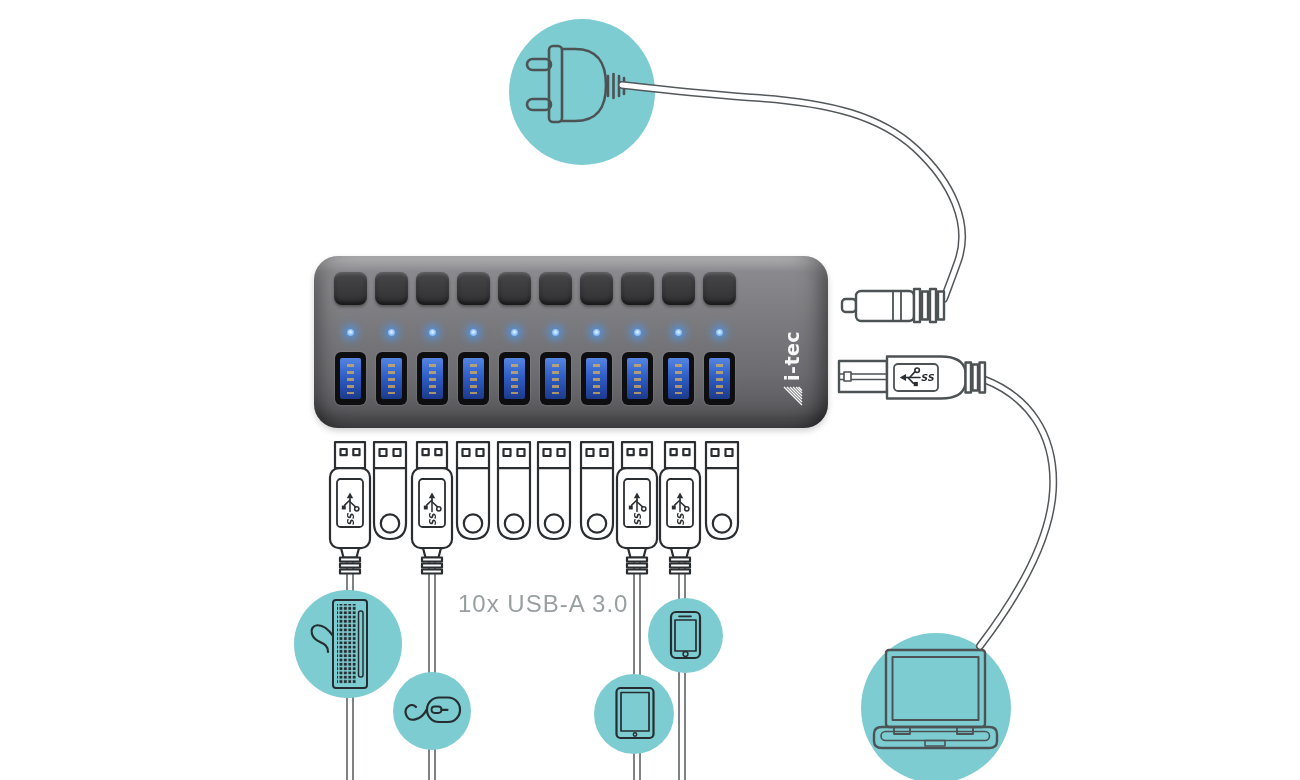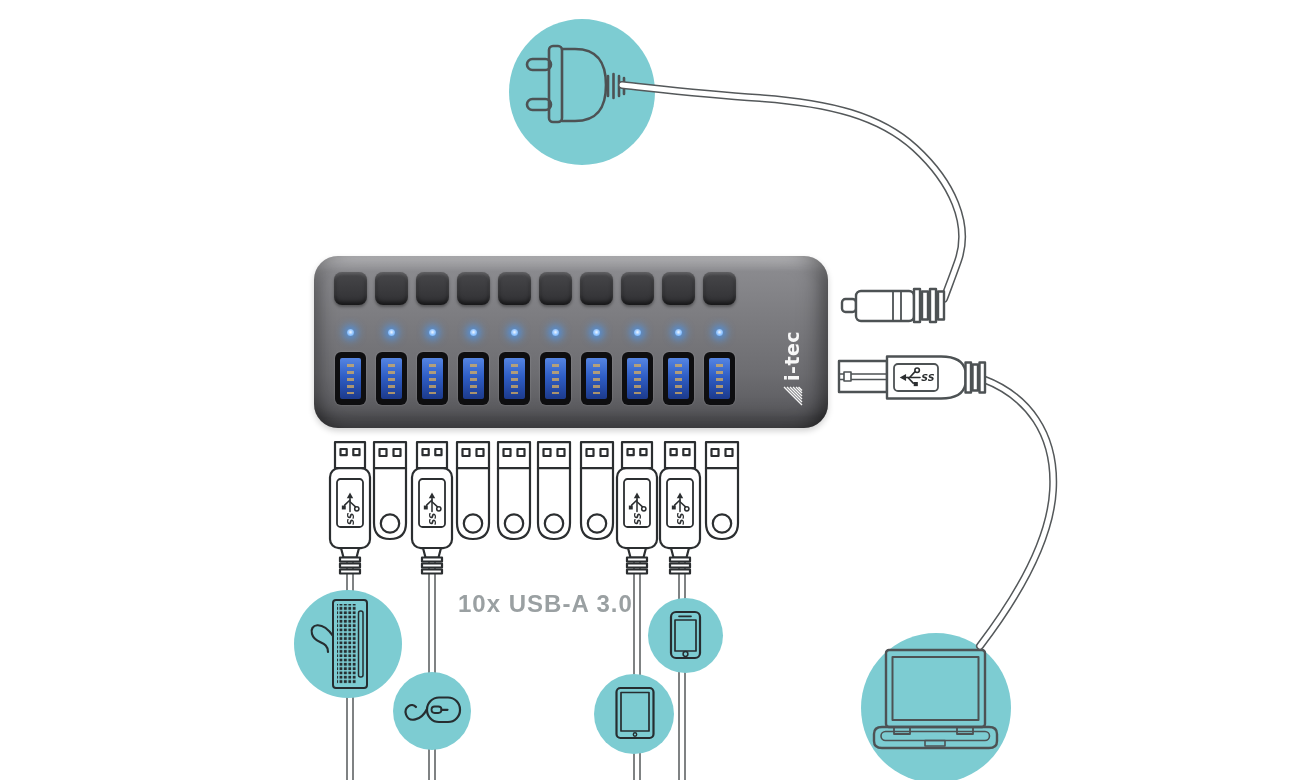--- a/index.html
+++ b/index.html
@@ -40,21 +40,21 @@
   .hport .pins{position:absolute;left:12px;top:12px;width:7px;height:30px;opacity:.75;
     background:repeating-linear-gradient(180deg,#d8ae5e 0 3px,transparent 3px 7px);}
   .logo{
     position:absolute;left:434px;top:86px;width:88px;height:44px;
     transform:rotate(-90deg);display:flex;align-items:center;gap:5px;
     color:#fff;opacity:.95;
   }
   .logo .word{font-size:19px;font-weight:bold;letter-spacing:.5px;font-family:"DejaVu Sans",sans-serif;}
   .caption{
     position:absolute;left:458px;top:590px;width:180px;
-    font-size:24px;font-weight:700;letter-spacing:1px;color:var(--captioncol,#9aa0a2);
+    font-size:24px;font-weight:400;letter-spacing:1px;color:var(--captioncol,#9aa0a2);
   }
 </style>
 </head>
 <body>
 
 <div class="stage" style="--bg: #ffffff; --accent: #7dccd2; --line: #4d5254; --icondark: #262d30; --led: #4da3ff; --port: #0e0e10; --tongue: #2f5ec6; --captioncol: #9aa0a2;">
 
   <svg id="cables-under" class="layer" viewBox="0 0 1300 780">
       <path d="M350,556 V784" fill="none" stroke="#54585a" stroke-width="7.5" stroke-linecap="round"></path>
       <path d="M350,556 V784" fill="none" stroke="#fff" stroke-width="4.5" stroke-linecap="round"></path>

